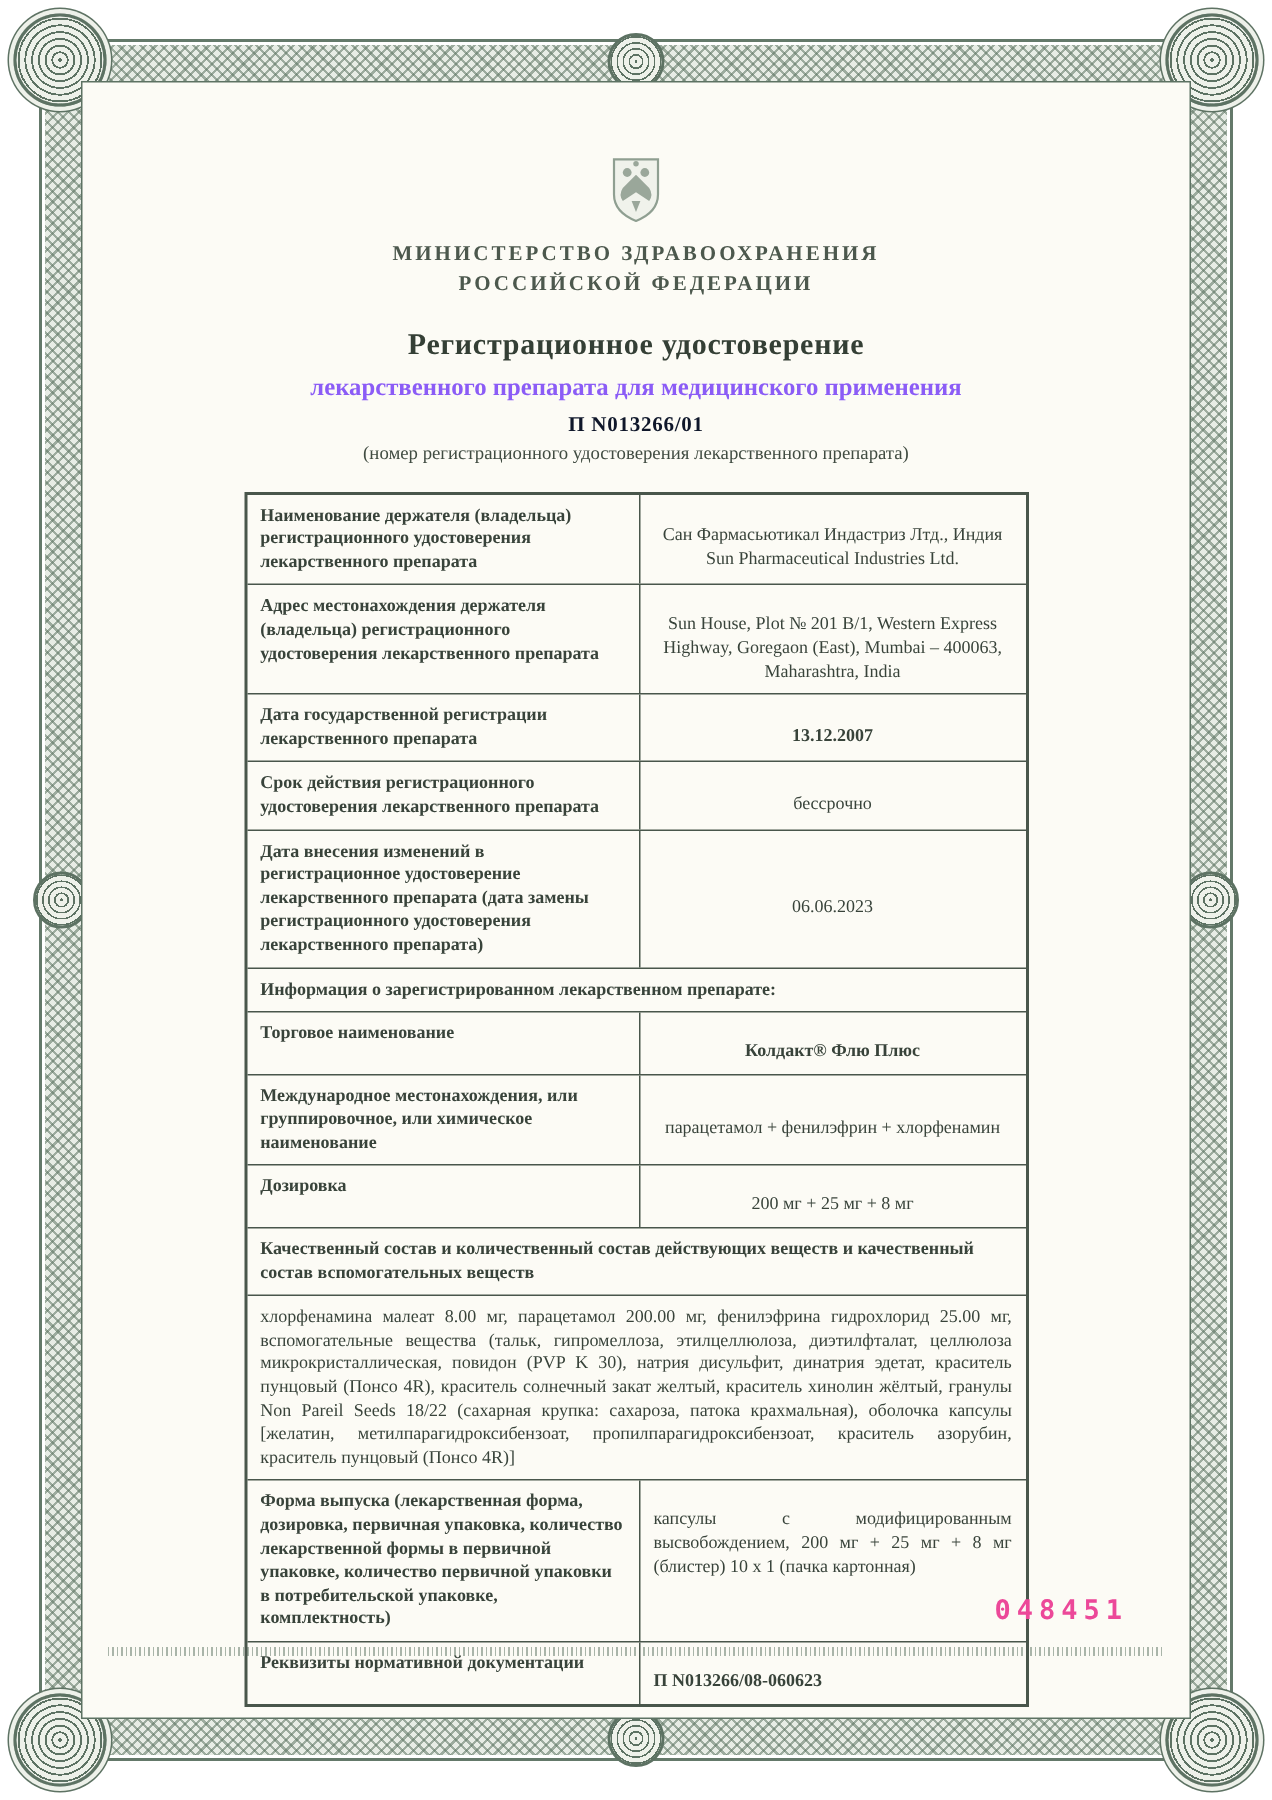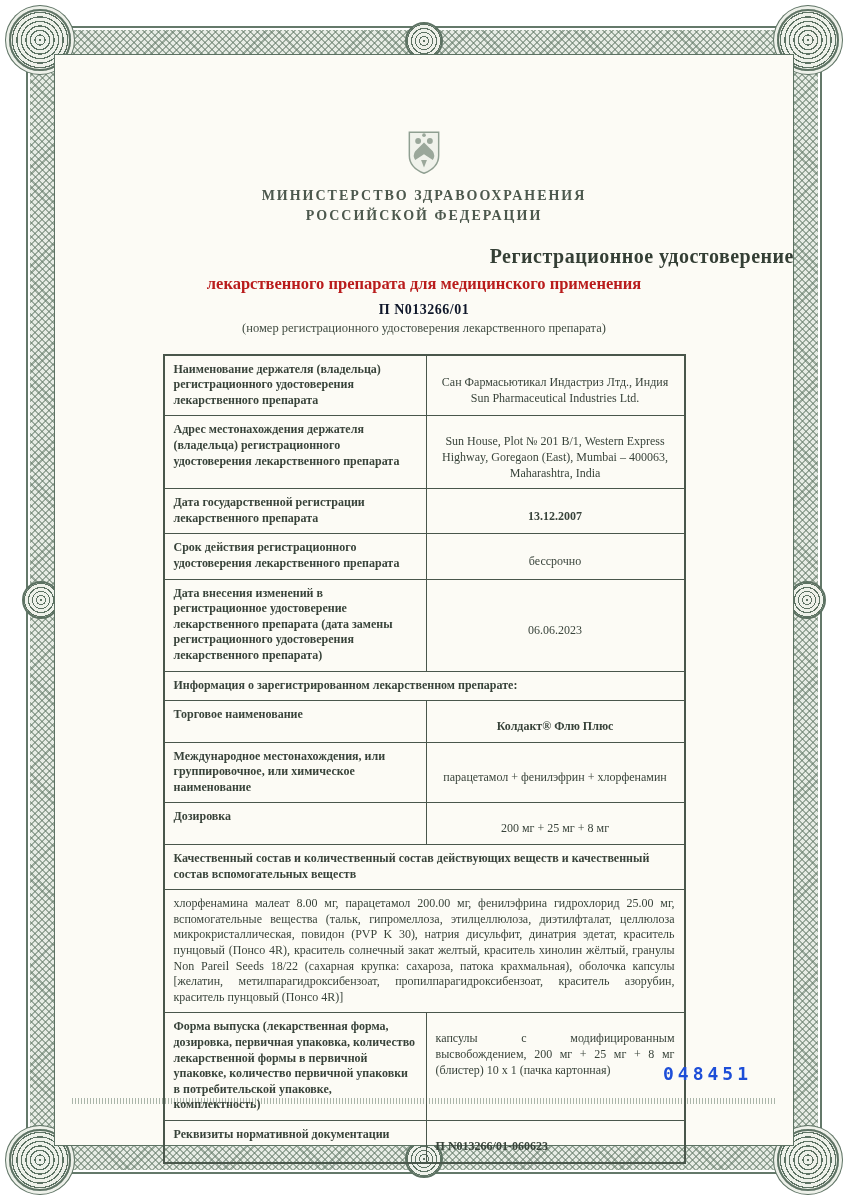--- a/index.html
+++ b/index.html
@@ -50,34 +50,34 @@
   .medallion.left  { left:22px;  top:50%; margin-top:-19px; }
   .medallion.right { right:22px; top:50%; margin-top:-19px; }
   .medallion.top    { top:22px;    left:50%; margin-left:-19px; }
   .medallion.bottom { bottom:22px; left:50%; margin-left:-19px; }
   .microtext-line {
     position:absolute; left:72px; right:72px; bottom:96px; height:6px;
     background:repeating-linear-gradient(90deg, #7d8f80 0 1px, transparent 1px 3px);
     opacity:.65; pointer-events:none;
   }
   
-  .content { position:absolute; inset:54px; padding-top:72px; }
+  .content { position:absolute; inset:54px; padding-top:46px; }
   .emblem { display:flex; justify-content:center; margin-bottom:8px; }
   .emblem svg { width:44px; height:52px; opacity:.85; }
   .ministry {
     text-align:center; font-weight:bold; letter-spacing:2px;
     font-size:14px; color:#4c584d; line-height:1.45;
   }
   .doc-title {
-    text-align:right; font-weight:bold; font-size:20px;
+    text-align:center; font-weight:bold; font-size:20px;
     color:#343f35; margin-top:18px; letter-spacing:.5px;
   }
   .doc-subtitle {
     text-align:center; font-weight:bold; font-size:16.5px;
-    color:#b91c1c; margin-top:6px;
+    color:#8b5cf6; margin-top:6px;
   }
   .reg-number {
     text-align:center; font-weight:bold; font-size:14px;
     color:#0f172a; margin-top:8px; letter-spacing:.5px;
   }
   .reg-caption { text-align:center; font-size:12.5px; margin-top:3px; color:#414c42; }
   
   .cert-table {
     width:523px; margin:18px auto 0 auto;
     border:2px solid #49564b; border-bottom-width:2px;
@@ -91,21 +91,21 @@
   .cell.value { text-align:center; display:flex; flex-direction:column; justify-content:center;margin-top:12px; }
   .cell.value.left { text-align:left; display:block; }
   .cell.value.justify { text-align:justify; display:block; }
   .bold { font-weight:bold; }
   .center { text-align:left; }
   .justify { text-align:justify; }
   
   .serial {
     position:absolute; right:96px; bottom:116px;
     font-family:"DejaVu Sans Mono", monospace;
-    font-size:18px; letter-spacing:4px; color:#1d4ed8; font-weight:bold;
+    font-size:18px; letter-spacing:4px; color:#ec4899; font-weight:bold;
   }
 </style>
 </head>
 <body>
 
 <div class="frame-outerline"></div>
 <div class="frame-band"></div>
 <div class="rosette tl"></div>
 <div class="rosette tr"></div>
 <div class="rosette bl"></div>
@@ -198,19 +198,19 @@
       <div class="cell justify">хлорфенамина малеат 8.00 мг, парацетамол 200.00 мг, фенилэфрина гидрохлорид 25.00 мг, вспомогательные вещества (тальк, гипромеллоза, этилцеллюлоза, диэтилфталат, целлюлоза микрокристаллическая, повидон (PVP K 30), натрия дисульфит, динатрия эдетат, краситель пунцовый (Понсо 4R), краситель солнечный закат желтый, краситель хинолин жёлтый, гранулы Non Pareil Seeds 18/22 (сахарная крупка: сахароза, патока крахмальная), оболочка капсулы [желатин, метилпарагидроксибензоат, пропилпарагидроксибензоат, краситель азорубин, краситель пунцовый (Понсо 4R)]</div>
     </div>
 
     <div class="row">
       <div class="cell label">Форма выпуска (лекарственная форма, дозировка, первичная упаковка, количество лекарственной формы в первичной упаковке, количество первичной упаковки в потребительской упаковке, комплектность)</div>
       <div class="cell value justify">капсулы с модифицированным высвобождением, 200 мг + 25 мг + 8 мг (блистер) 10 х 1 (пачка картонная)</div>
     </div>
 
     <div class="row">
       <div class="cell label">Реквизиты нормативной документации</div>
-      <div class="cell value left bold">П N013266/01-060623</div>
+      <div class="cell value left bold">П N013266/08-060623</div>
     </div>
 
   </div>
 </div>
 
 <div class="serial">048451</div>
 
 </body></html>

